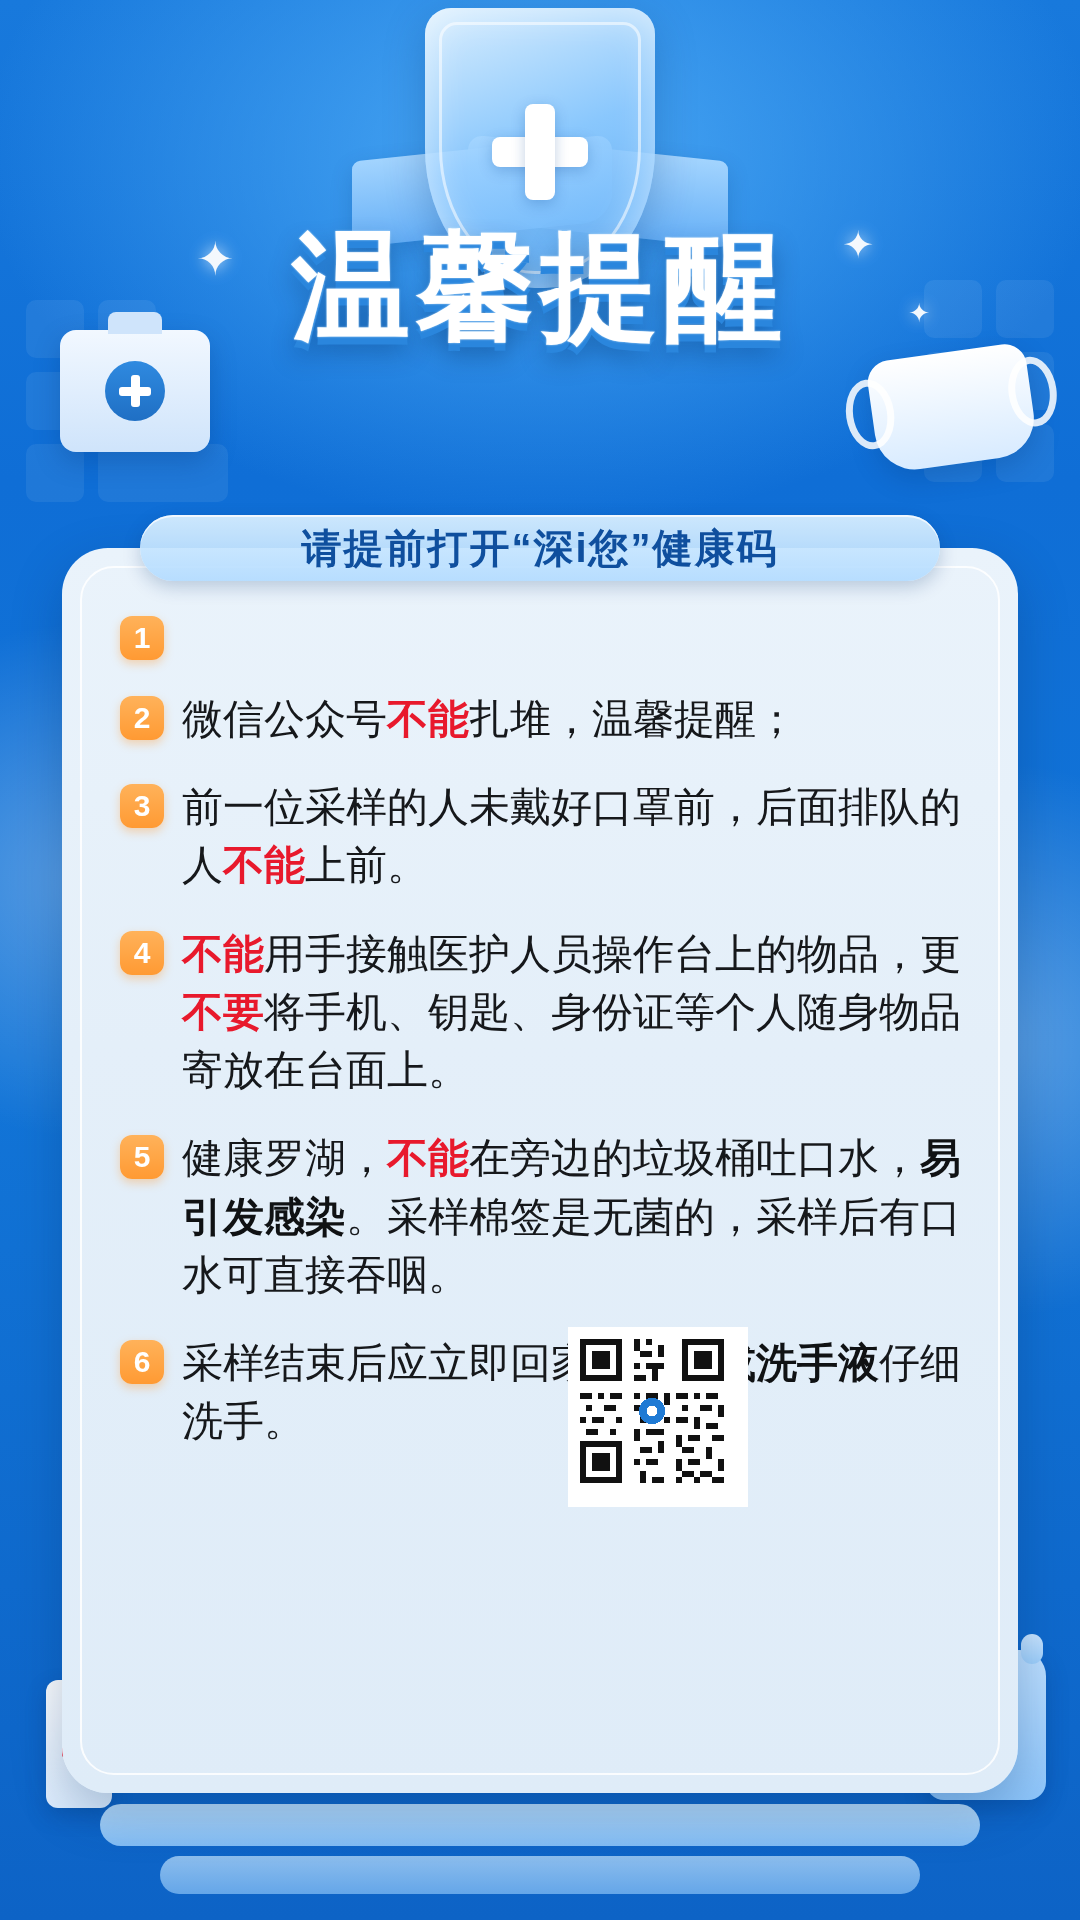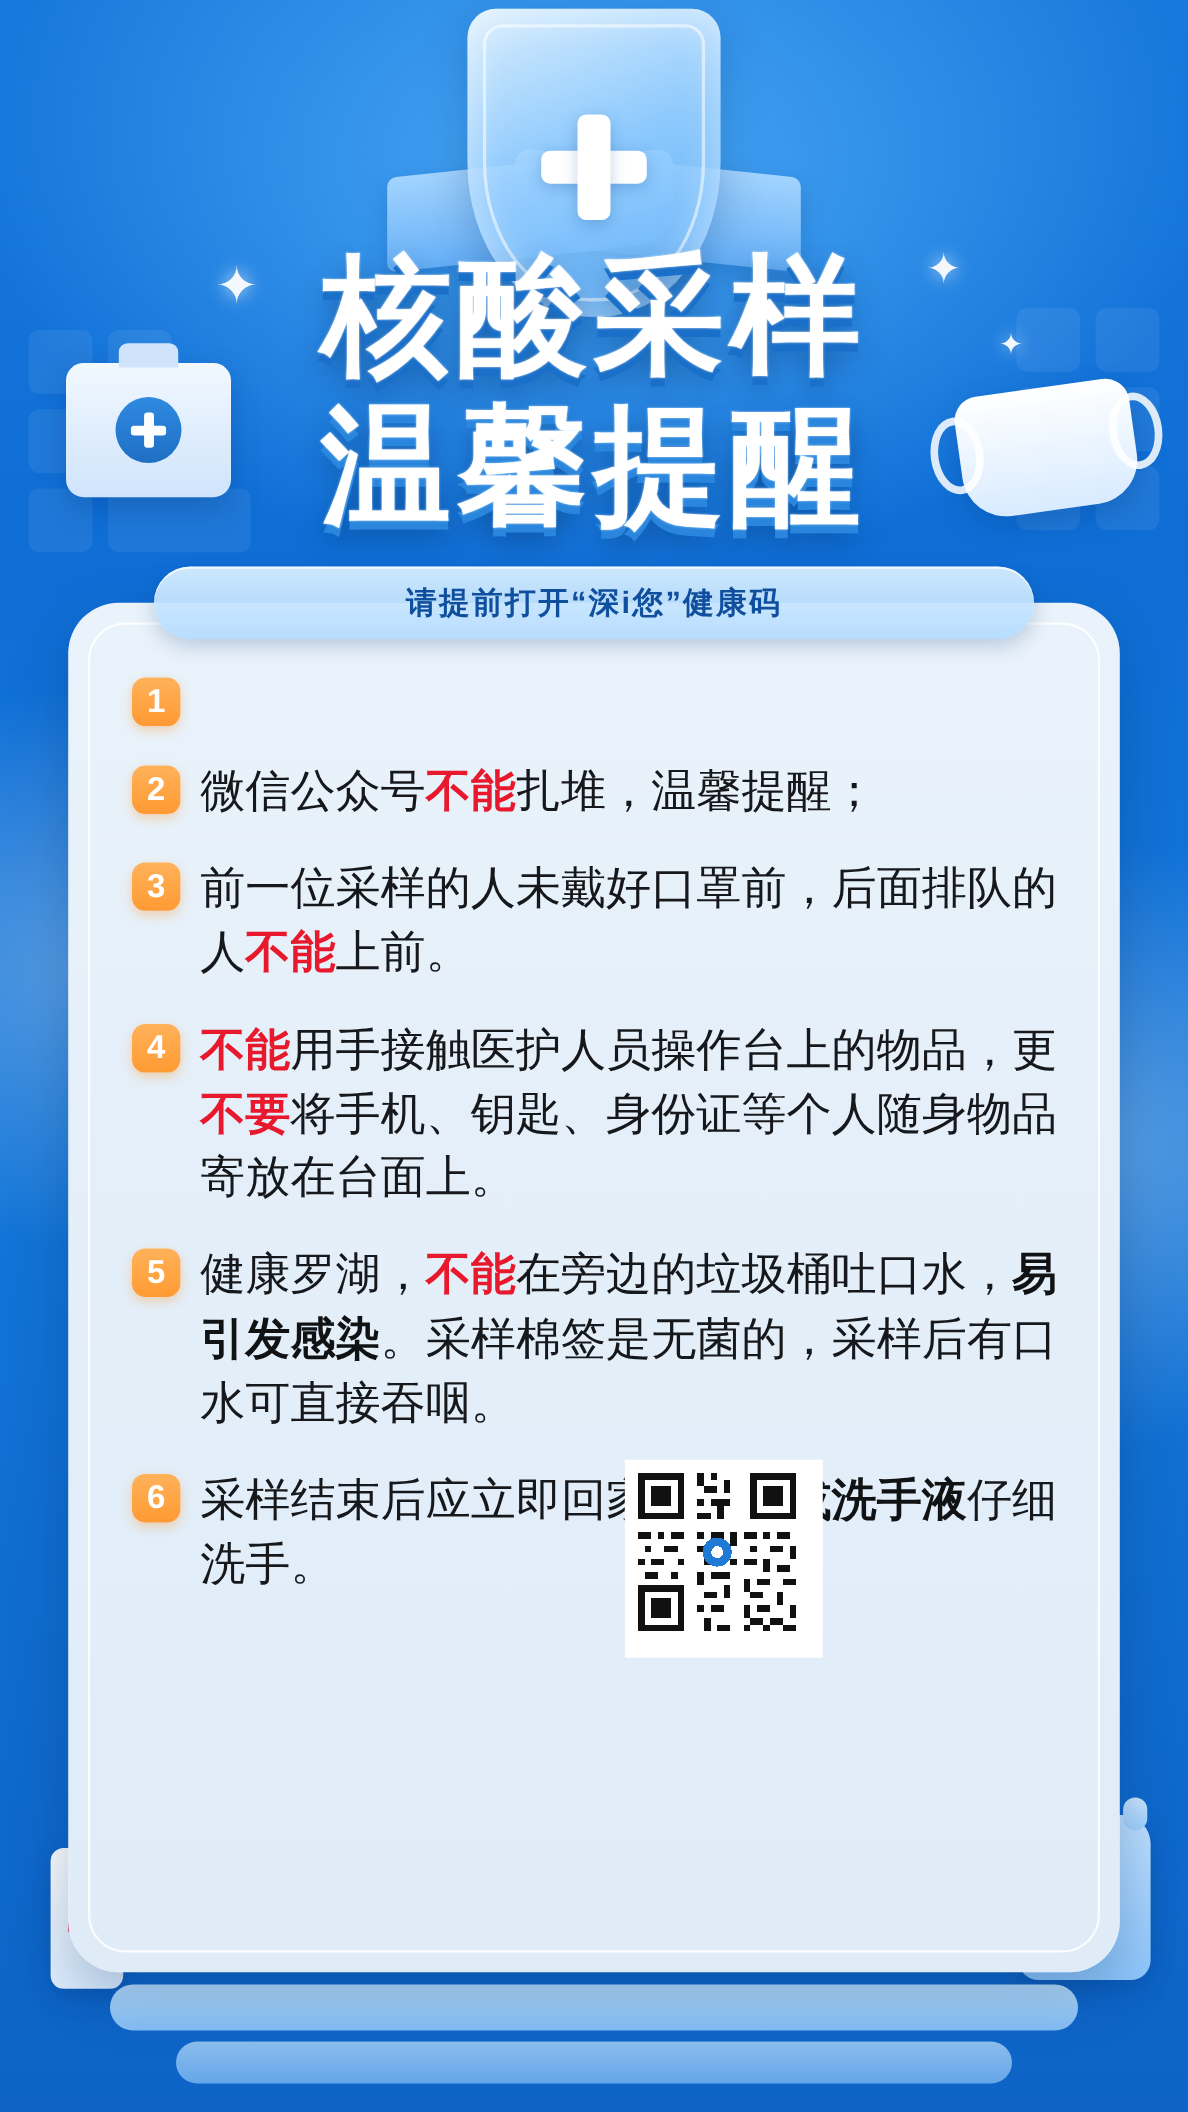--- a/index.html
+++ b/index.html
@@ -142,21 +142,21 @@
     height: 66px;
     border-radius: 33px;
     background: linear-gradient(180deg, rgba(215,238,255,0.95), rgba(178,219,255,0.9));
     box-shadow: 0 6px 18px rgba(4,48,110,0.22), inset 0 2px 0 rgba(255,255,255,0.7);
     display: flex;
     align-items: center;
     justify-content: center;
     z-index: 7;
   }
   .pill-text {
-    font-size: 28px;
+    font-size: 40px;
     font-weight: bold;
     color: #0f4f9e;
     letter-spacing: 2px;
     white-space: nowrap;
   }
 
   
   .card {
     position: absolute;
     left: 62px;
@@ -392,21 +392,20 @@
       </div>
   </div>
 
   <div class="mask"></div>
 
   <div class="sparkle" style="left:196px; top:236px;">✦</div>
   <div class="sparkle" style="right:206px; top:226px; font-size:38px;">✦</div>
   <div class="sparkle" style="right:150px; top:300px; font-size:26px;">✦</div>
 
   <div class="title-block">
-    <div class="title-line">核酸采样</div>
     <div class="title-line second">温馨提醒</div>
   </div>
 
   <div class="pill">
     <span class="pill-text">请提前打开“深i您”健康码</span>
   </div>
 
   <div class="card">
     <div class="card-inner">
 

